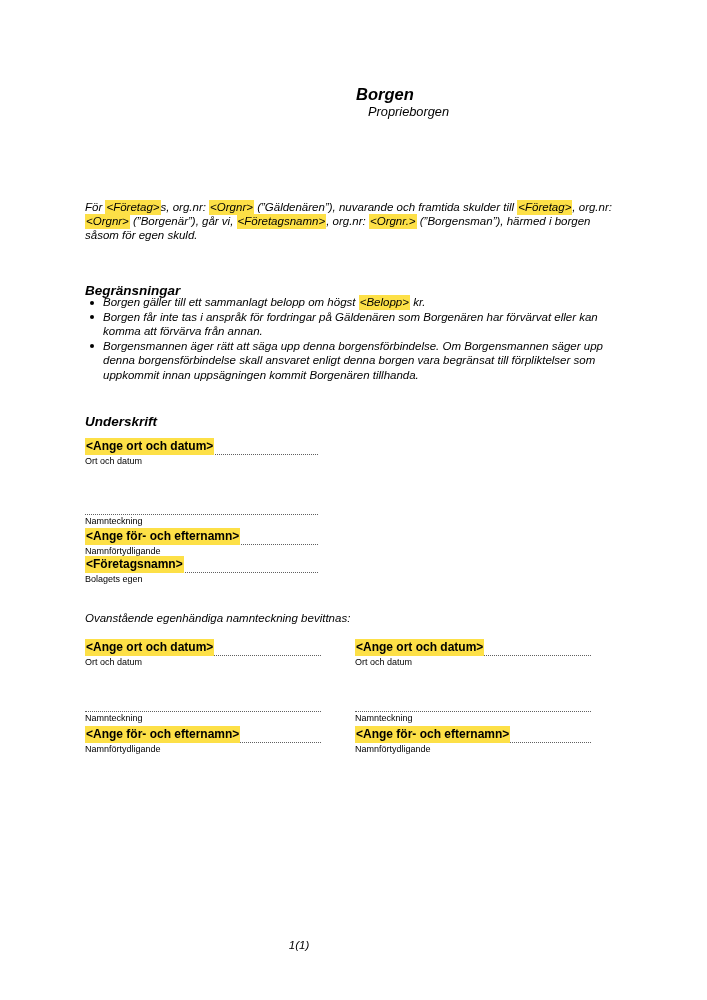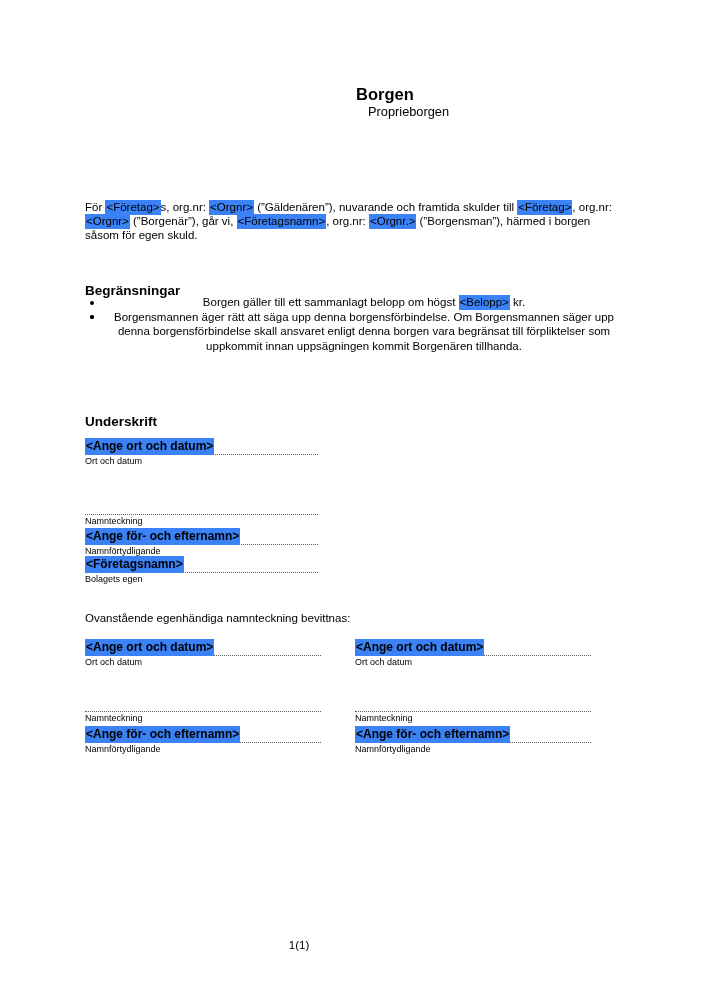--- a/index.html
+++ b/index.html
@@ -2,40 +2,40 @@
 <html lang="sv"><head>
 <meta charset="utf-8">
 <style>
   * { margin:0; padding:0; box-sizing:border-box; }
   html,body { background:#ffffff; }
   body {
     width:707px; height:1000px; position:relative;
     font-family:"Liberation Sans", sans-serif;
     color:#000; overflow:hidden;
   }
-  .abs { position:absolute; }
+  .abs { position:absolute;font-style:italic; }
 
   
   .title-block { left:356px; top:85px; }
   .doc-title { font-size:16.5px; font-weight:bold; line-height:19px; }
   .doc-subtitle { font-size:12.8px; line-height:16px;margin-left:12px; }
 
   
   .bodytext { font-size:11.5px; line-height:14px; }
   .intro { left:85px; top:200px; width:542px; }
-  .hl { background:#3b82f6; padding:1px 1px 2px 1px; }
+  .hl { background:#fde047; padding:1px 1px 2px 1px; }
 
   
   .section-heading { font-size:13.5px; font-weight:bold;margin-top:8px; }
   .h-limits { left:85px; top:275px; }
   .h-sign   { left:85px; top:406px; }
 
   
   .bullets { left:85px; top:295px; width:540px; }
-  .bullets ul { list-style:none;text-align:center; }
+  .bullets ul { list-style:none; }
   .bullets li { position:relative; padding-left:18px; font-size:11.5px; line-height:14.5px; }
   .bullets li .dot {
     position:absolute; left:5px; top:5.5px; width:4px; height:4px;
     border-radius:50%; background:#000;
   }
 
   
   .field { position:absolute; }
   .field .value {
     display:block; min-height:15px; font-size:12px; font-weight:bold;
@@ -60,21 +60,21 @@
   <div class="doc-subtitle">Proprieborgen</div>
 </div>
 
 <p class="abs intro bodytext"><span>För </span><span class="hl">&lt;Företag&gt;</span><span>s, org.nr: </span><span class="hl">&lt;Orgnr&gt;</span><span> (”Gäldenären”), nuvarande och framtida skulder till </span><span class="hl">&lt;Företag&gt;</span><span>, org.nr: </span><span class="hl">&lt;Orgnr&gt;</span><span> (”Borgenär”), går vi, </span><span class="hl">&lt;Företagsnamn&gt;</span><span>, org.nr: </span><span class="hl">&lt;Orgnr.&gt;</span><span> (”Borgensman”), härmed i borgen såsom för egen skuld.</span></p>
 
 <h2 class="abs section-heading h-limits">Begränsningar</h2>
 
 <div class="abs bullets">
   <ul>
     <li><span class="dot"></span><span>Borgen gäller till ett sammanlagt belopp om högst </span><span class="hl">&lt;Belopp&gt;</span><span> kr.</span></li>
-    <li><span class="dot"></span></li>
+    <li><span class="dot"></span><span>Borgen får inte tas i anspråk för fordringar på Gäldenären som Borgenären har förvärvat eller kan komma att förvärva från annan.</span></li>
     <li><span class="dot"></span><span>Borgensmannen äger rätt att säga upp denna borgensförbindelse. Om Borgensmannen säger upp denna borgensförbindelse skall ansvaret enligt denna borgen vara begränsat till förpliktelser som uppkommit innan uppsägningen kommit Borgenären tillhanda.</span></li>
   </ul>
 </div>
 
 <h2 class="abs section-heading h-sign">Underskrift</h2>
 
 <div class="field w233" style="left:85px; top:439px;">
   <span class="value"><span class="hl">&lt;Ange ort och datum&gt;</span></span>
   <span class="label">Ort och datum</span>
 </div>

